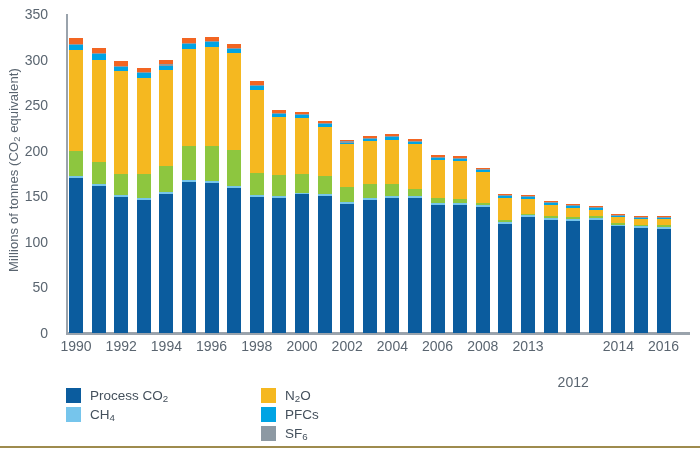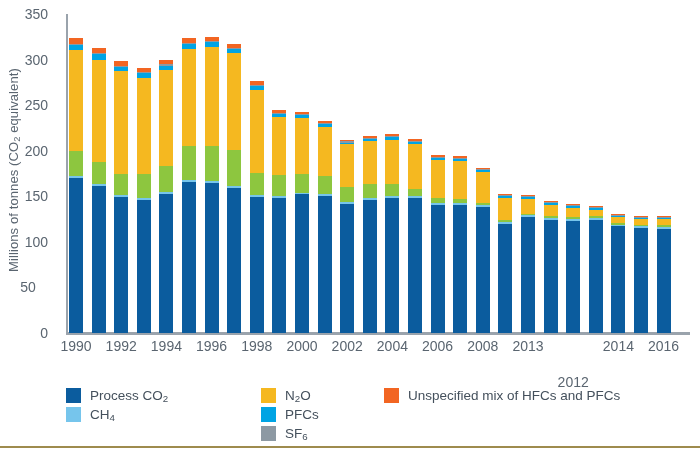--- a/index.html
+++ b/index.html
@@ -129,21 +129,21 @@
 
   <div id="ylabel">
     <span>Millions of tonnes (CO<sub>2</sub> equivalent)</span>
   </div>
 
   <div id="plot">
     <div id="axis-v"></div>
     <div id="axis-h"></div>
     <div id="yticks-host">
         <div class="ytick" style="top: 319px;">0</div>
-        <div class="ytick" style="top: 273.429px; text-align: center;">50</div>
+        <div class="ytick" style="top: 273.429px;">50</div>
         <div class="ytick" style="top: 227.857px;">100</div>
         <div class="ytick" style="top: 182.286px;">150</div>
         <div class="ytick" style="top: 136.714px;">200</div>
         <div class="ytick" style="top: 91.1429px;">250</div>
         <div class="ytick" style="top: 45.5714px;">300</div>
         <div class="ytick" style="top: 0px;">350</div>
       </div>
     <div id="bars">
         <div class="bar" style="left: 0px; width: 14px;">
           <div class="seg" style="height: 154.943px; background: rgb(11, 92, 158);"></div>
@@ -426,22 +426,16 @@
         </div>
         <div class="legitem">
           <span class="swatch" style="background: rgb(0, 164, 228);"></span>
           <span class="legtext">PFCs</span>
         </div>
         <div class="legitem">
           <span class="swatch" style="background: rgb(141, 153, 163);"></span>
           <span class="legtext">SF<sub>6</sub></span>
         </div>
       </div>
-      <div class="legcol c2">
-        <div class="legitem">
-          <span class="swatch" style="background: rgb(242, 101, 34);"></span>
-          <span class="legtext">Unspecified mix of HFCs and PFCs</span>
-        </div>
-      </div>
     </div>
 
   <div id="bottom-rule"></div>
 </div>
 
 </body></html>

